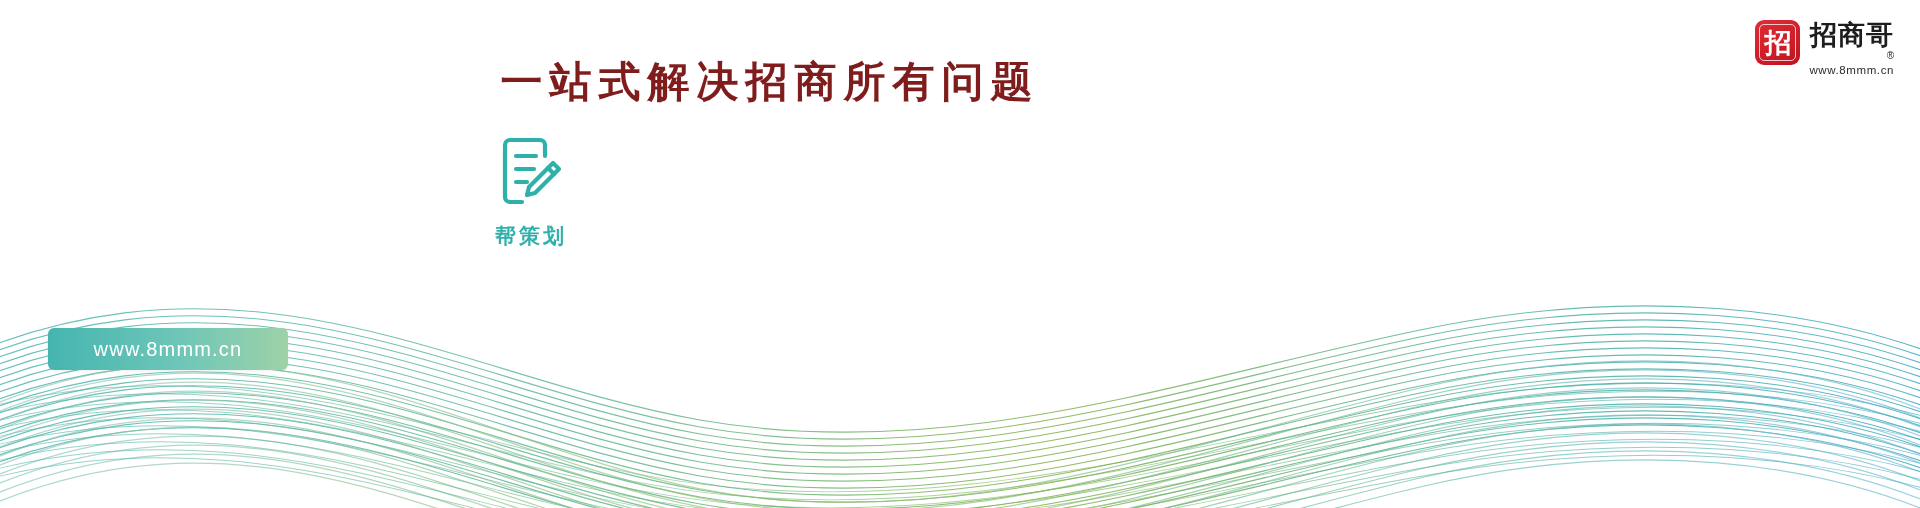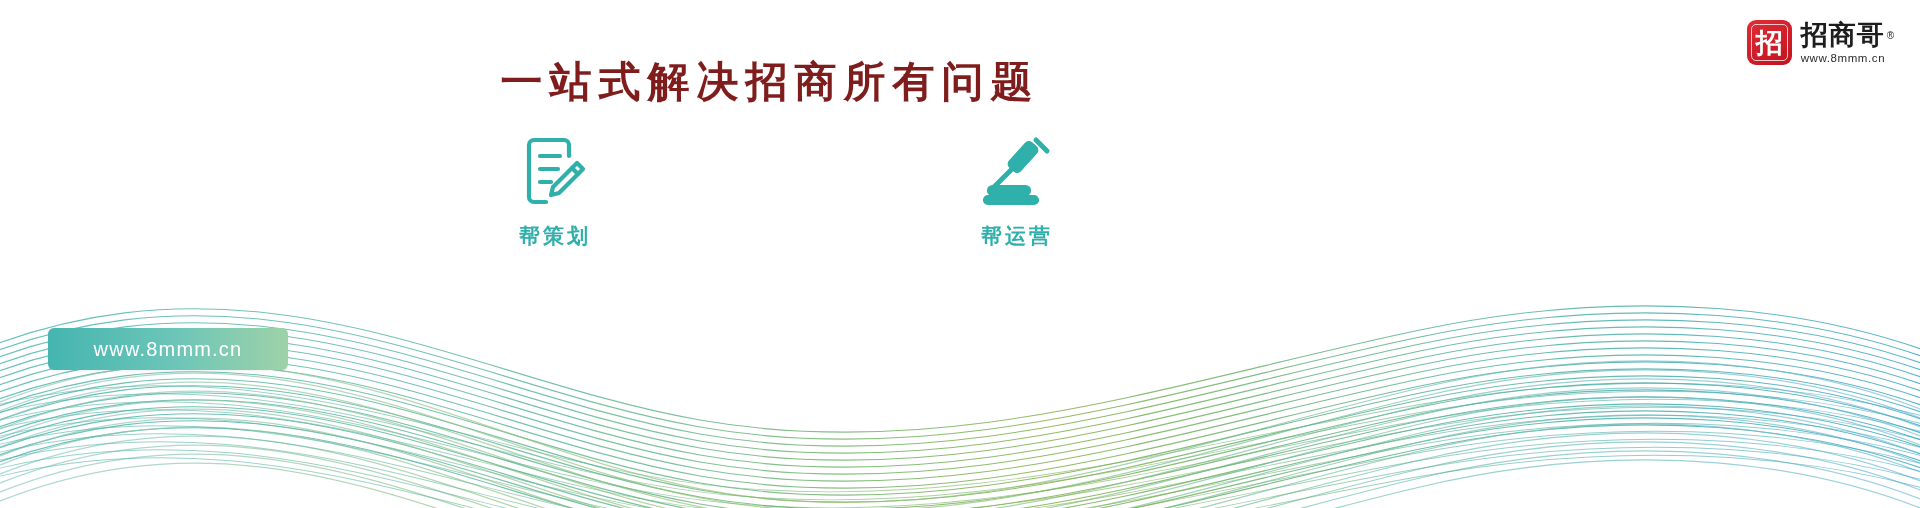--- a/index.html
+++ b/index.html
@@ -34,41 +34,41 @@
   #logo-mark::after{
     content:"";position:absolute;left:4px;top:4px;right:4px;bottom:4px;
     border:1.5px solid rgba(255,255,255,.75);border-radius:5px;
   }
   #logo-mark span{
     color:#ffffff;font-size:27px;font-weight:bold;line-height:1;
     position:relative;z-index:2;
     font-family:"DejaVu Sans","Liberation Sans",sans-serif;
   }
   #logo-text{display:flex;flex-direction:column;padding-top:1px;}
-  #logo-name-row{display:flex;align-items:center;}
+  #logo-name-row{display:flex;align-items:flex-end;flex-direction:column;}
   #logo-name{
     font-size:27px;font-weight:bold;color:#1d1d1d;letter-spacing:1px;
     line-height:1.05;
     font-family:"DejaVu Sans","Liberation Sans",sans-serif;
   }
   #logo-reg{font-size:10px;color:#1d1d1d;line-height:1;margin-left:2px;margin-top:2px;}
   #logo-url{
     font-size:11.5px;color:#2b2b2b;letter-spacing:.6px;margin-top:3px;
     font-family:"Liberation Sans",sans-serif;
   }
   
   #headline{
     position:absolute;left:0;top:57px;width:1540px;text-align:center;
     font-size:42px;font-weight:bold;color:#7f1d1d;letter-spacing:7px;
     line-height:1.2;white-space:nowrap;
     font-family:"DejaVu Sans","Liberation Sans",sans-serif;
   }
   
   #features{
-    position:absolute;left:496px;top:132px;width:580px;
+    position:absolute;left:472px;top:132px;width:580px;
     display:flex;justify-content:space-between;align-items:flex-end;
   }
   .feature{
     width:118px;display:flex;flex-direction:column;align-items:center;
   }
   .feature-icon{height:78px;display:flex;align-items:center;justify-content:center;}
   .feature-label{
     margin-top:12px;font-size:21px;color:#2fb0ab;letter-spacing:3px;
     font-weight:bold;white-space:nowrap;
     font-family:"DejaVu Sans","Liberation Sans",sans-serif;
@@ -263,32 +263,20 @@
           <path d="M21 35 H39"></path>
           <path d="M21 48 H32"></path>
           <path d="M58 29 l6 6 -24 24 -8 2 2 -8 z"></path>
           <path d="M53 34 l6 6"></path>
         </svg>
       </div>
       <div class="feature-label">帮策划</div>
     </div>
 
 
-    <div class="feature">
-      <div class="feature-icon">
-        <svg width="72" height="74" viewBox="0 0 72 74" fill="none" stroke="#2fb0ab" stroke-width="4.2" stroke-linecap="round" stroke-linejoin="round">
-          <rect x="36" y="8" width="12" height="30" rx="3" transform="rotate(42 42 23)" fill="#2fb0ab" stroke="#2fb0ab"></rect>
-          <path d="M55 6 L66 17" stroke-width="5"></path>
-          <path d="M12 54 L38 28" stroke-width="5"></path>
-          <rect x="8" y="53" width="40" height="7" rx="3.5" fill="#2fb0ab" stroke="#2fb0ab"></rect>
-          <rect x="4" y="63" width="52" height="6" rx="3" fill="#2fb0ab" stroke="#2fb0ab"></rect>
-        </svg>
-      </div>
-      <div class="feature-label">帮运营</div>
-    </div>
 
 
   </div>
 
   <div id="url-pill">
     <span id="url-pill-text">www.8mmm.cn</span>
   </div>
 
 </div>
 

